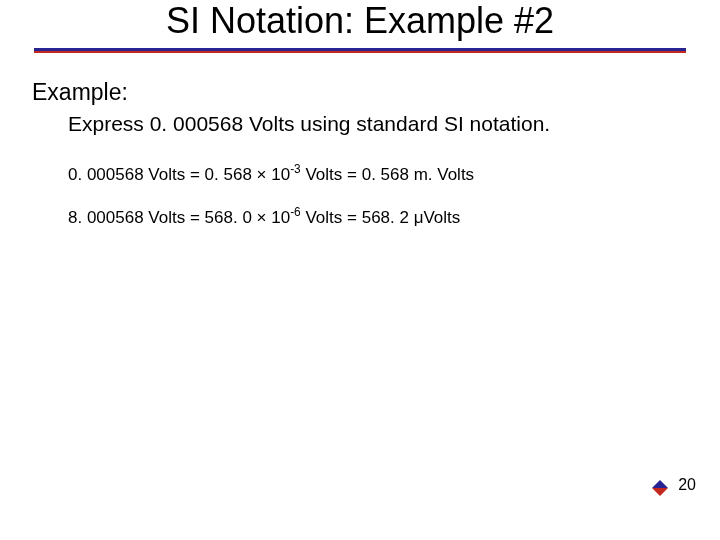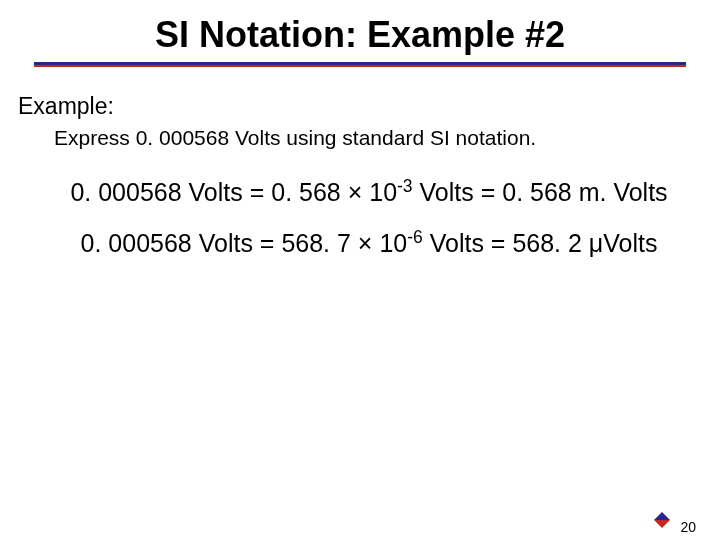--- a/index.html
+++ b/index.html
@@ -8,62 +8,60 @@
       width: 720px;
       height: 540px;
       font-family: Arial, Helvetica, sans-serif;
       background: #ffffff;
       position: relative;
       color: #000;
     }
     .title {
       font-size: 36px;
       text-align: center;
-      padding-top: 14px;
       padding-bottom: 2px;
-      font-weight: bold;
+      font-weight: normal;
     }
     .rule {
       height: 0;
       margin: 4px 34px 0 34px;
       border-top: 3px solid #2a2392;
       border-bottom: 2px solid #c2281e;
     }
     .content {
-      padding: 20px 36px 0 18px;
+      padding: 20px 36px 0 32px;
     }
     .section-label {
       font-size: 23px;
       margin-top: 6px;
       margin-bottom: 6px;
     }
     .problem {
       font-size: 21px;
       padding-left: 36px;
       margin-bottom: 26px;
     }
     .eq {
-      font-size: 25px;
+      font-size: 17px;
       padding-left: 36px;
       margin-top: 14px;
       margin-bottom: 20px;
       white-space: nowrap;
-      text-align: center;
     }
     sup {
       font-size: 0.7em;
       vertical-align: super;
     }
     .footer {
       position: absolute;
-      bottom: 5px;
+      bottom: 36px;
       right: 24px;
-      font-size: 14px;
+      font-size: 16px;
       display: flex;
-      align-items: flex-end;
+      align-items: flex-start;
     }
     .logo {
       margin-right: 6px;
     }
   </style>
 </head>
 <body>
 
 <div class="title">SI Notation: Example #2</div>
 <div class="rule"></div>
@@ -71,21 +69,21 @@
 <div class="content">
   <div class="section-label">Example:</div>
   <div class="problem">Express 0. 000568 Volts using standard SI notation.</div>
 
 
   <div class="eq">
     <span>0. 000568 Volts = 0. 568 × 10</span><sup>-3</sup><span> Volts = 0. 568 m. Volts</span>
   </div>
 
   <div class="eq">
-    <span>0. 000568 Volts = 568. 7 × 10</span><sup>-6</sup><span> Volts = 568. 2 μVolts</span>
+    <span>8. 000568 Volts = 568. 0 × 10</span><sup>-6</sup><span> Volts = 568. 2 μVolts</span>
   </div>
 </div>
 
 <div class="footer">
   <span class="logo">
     <svg width="24" height="24" viewBox="0 0 24 24">
       <polygon points="4,12 12,4 20,12 12,12" fill="#2a2392"></polygon>
       <polygon points="4,12 12,12 20,12 12,20" fill="#c2281e"></polygon>
     </svg>
   </span>

